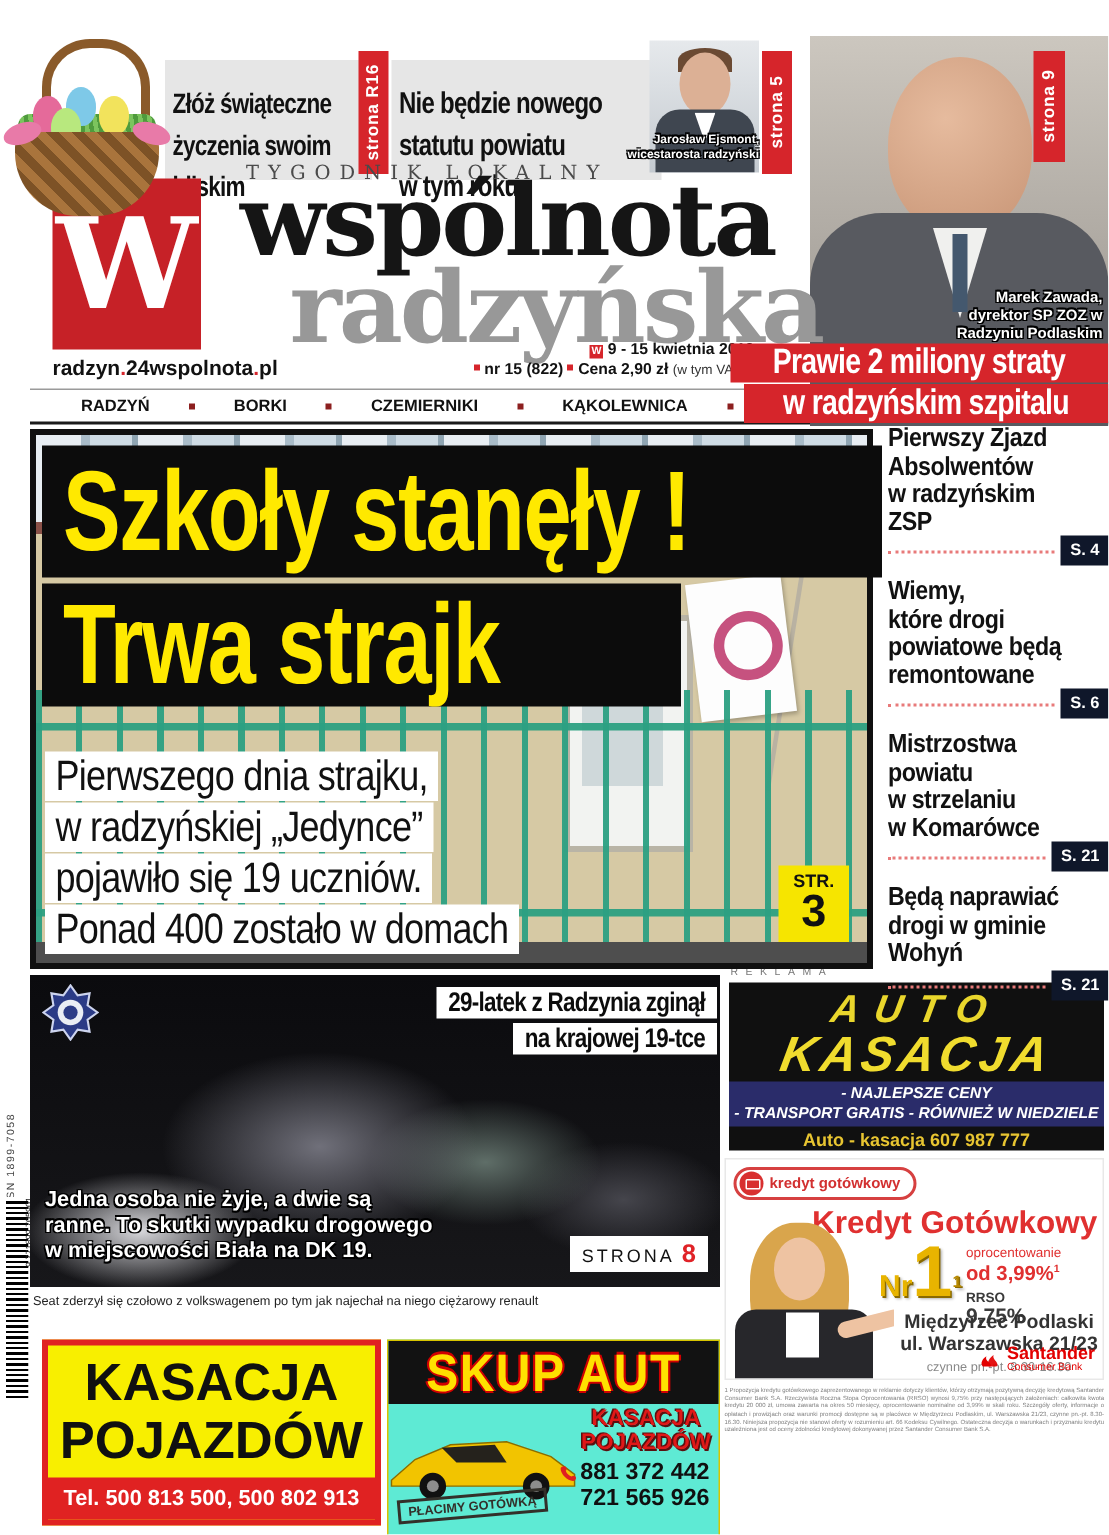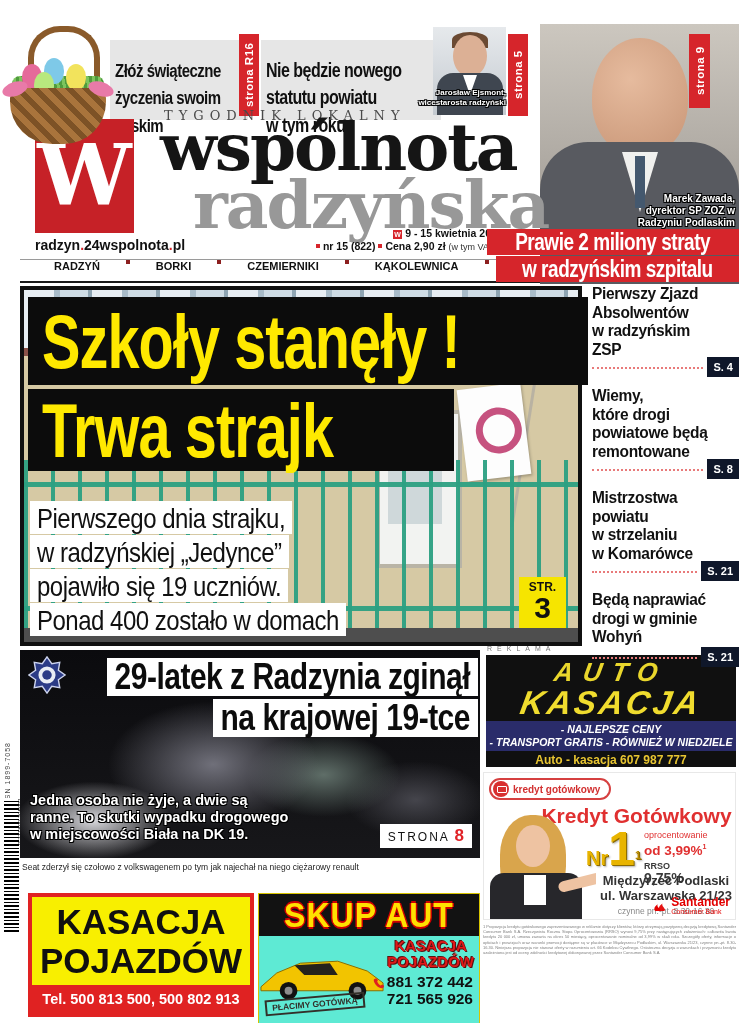--- a/index.html
+++ b/index.html
@@ -27,21 +27,21 @@
   #dateline{left:300px;top:227px;width:212px;text-align:right;font-size:10.5px;font-weight:bold;line-height:13px;z-index:3;}
   #dateline .note{font-weight:normal;font-size:9px;color:#333;}
   .redsq{display:inline-block;width:4px;height:4px;background:#d6252b;vertical-align:2px;margin:0 3px;}
   #minilogo{display:inline-block;width:9px;height:9px;background:#d6252b;color:#fff;font-size:7px;font-weight:bold;
     text-align:center;line-height:9px;vertical-align:0;margin-right:3px;}
   
   .banner{background:#d6252b;color:#fff;display:flex;align-items:center;justify-content:center;z-index:6;}
   .banner .condC{font-weight:bold;font-size:20px;}
   
   #navbar{left:20px;top:259px;width:719px;height:24px;border-top:1px solid #9a9a9a;border-bottom:2px solid #1a1a1a;
-     display:flex;align-items:flex-start;padding-left:34px;box-sizing:border-box;font-size:11px;font-weight:bold;z-index:1;}
+     display:flex;align-items:center;padding-left:34px;box-sizing:border-box;font-size:11px;font-weight:bold;z-index:1;}
   #navbar .sep{width:4px;height:4px;background:#8c1f1f;margin:0 26px;}
   
   #main-photo{left:20px;top:286px;width:562px;height:360px;border:4px solid #101010;box-sizing:border-box;
      background:#d3c6a2;overflow:hidden;z-index:1;}
   .school-sky{position:absolute;left:0;top:0;width:100%;height:58px;
      background:repeating-linear-gradient(90deg,#e8eef3 0 30px,#a9bcc9 30px 36px,#cfdce5 36px 64px,#8fa5b3 64px 68px);}
   .school-roof{position:absolute;left:0;top:58px;width:100%;height:8px;background:#8a5148;}
   .school-wall{position:absolute;left:0;top:66px;width:100%;height:294px;background:#d6c9a4;}
   .school-door{position:absolute;left:352px;top:120px;width:78px;height:150px;background:#f2f3f1;border:4px solid #b9b4a6;}
   .school-door::after{content:"";position:absolute;left:8px;top:10px;width:54px;height:100px;background:#cfd8da;}
@@ -68,21 +68,21 @@
   .sb-dots{flex:1;border-bottom:2px dotted #e87a7a;margin-right:4px;height:2px;}
   .sb-page{background:#0f172a;color:#fff;font-weight:bold;font-size:11px;padding:4px 6px;}
   
   #crash-photo{left:20px;top:650px;width:460px;height:208px;background:
      radial-gradient(ellipse 120px 60px at 16% 82%, #d8d8dc 0%, rgba(216,216,220,0) 65%),
      radial-gradient(ellipse 150px 90px at 42% 55%, #70707a 0%, rgba(0,0,0,0) 70%),
      radial-gradient(ellipse 110px 60px at 66% 60%, #5f6e68 0%, rgba(0,0,0,0) 70%),
      radial-gradient(ellipse 100px 55px at 86% 72%, #45454c 0%, rgba(0,0,0,0) 70%),
      linear-gradient(#0b0b0e,#17171a);overflow:hidden;}
   #crash-head{position:absolute;right:2px;top:8px;text-align:right;z-index:2;}
-  #crash-head .strip{display:inline-block;background:#fff;color:#0c0c0c;font-weight:bold;font-size:30px;
+  #crash-head .strip{display:inline-block;background:#fff;color:#0c0c0c;font-weight:bold;font-size:15px;
      padding:2px 8px;margin-bottom:3px;}
   #crash-head .strip span{display:inline-block;transform:scaleY(1.2);letter-spacing:-0.5px;}
   #crash-overlay{position:absolute;left:10px;top:142px;font-size:14.5px;line-height:17px;}
   #strona8{position:absolute;right:8px;bottom:10px;background:#fff;padding:2px 8px;font-size:12px;letter-spacing:2px;color:#111;}
   #strona8 b{color:#e02227;font-size:17px;letter-spacing:0;}
   #crash-caption{left:22px;top:862px;font-size:8.5px;color:#222;}
   
   #reklama{left:487px;top:645px;font-size:7px;letter-spacing:5px;color:#777;}
   #ad-auto{left:486px;top:655px;width:250px;height:112px;background:#101010;text-align:center;overflow:hidden;}
   #ad-auto .a1{color:#e9d62c;font-style:italic;font-weight:bold;font-size:26px;letter-spacing:10px;margin-top:2px;
@@ -306,21 +306,21 @@
           <div class="sb-page">S. 4</div>
         </div>
     </div>
     <div>
       <div class="sb-title"><span>Wiemy,
 które drogi
 powiatowe będą
 remontowane</span></div>
       <div class="sb-row">
           <div class="sb-dots"></div>
-          <div class="sb-page">S. 8</div>
+          <div class="sb-page">S. 6</div>
         </div>
     </div>
     <div>
       <div class="sb-title"><span>Mistrzostwa
 powiatu
 w strzelaniu
 w Komarówce</span></div>
       <div class="sb-row">
           <div class="sb-dots"></div>
           <div class="sb-page">S. 21</div>

